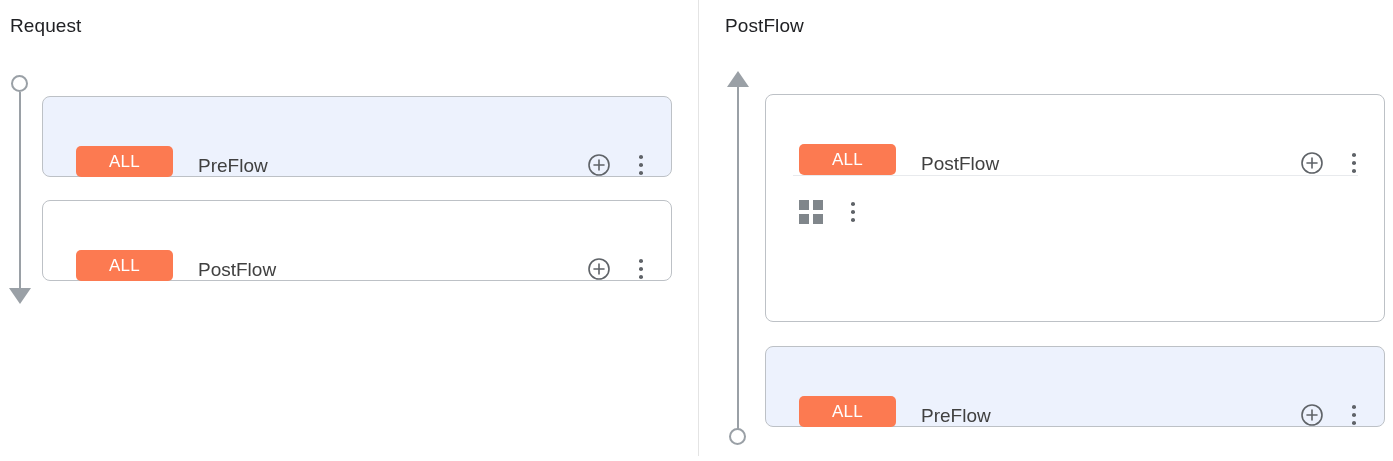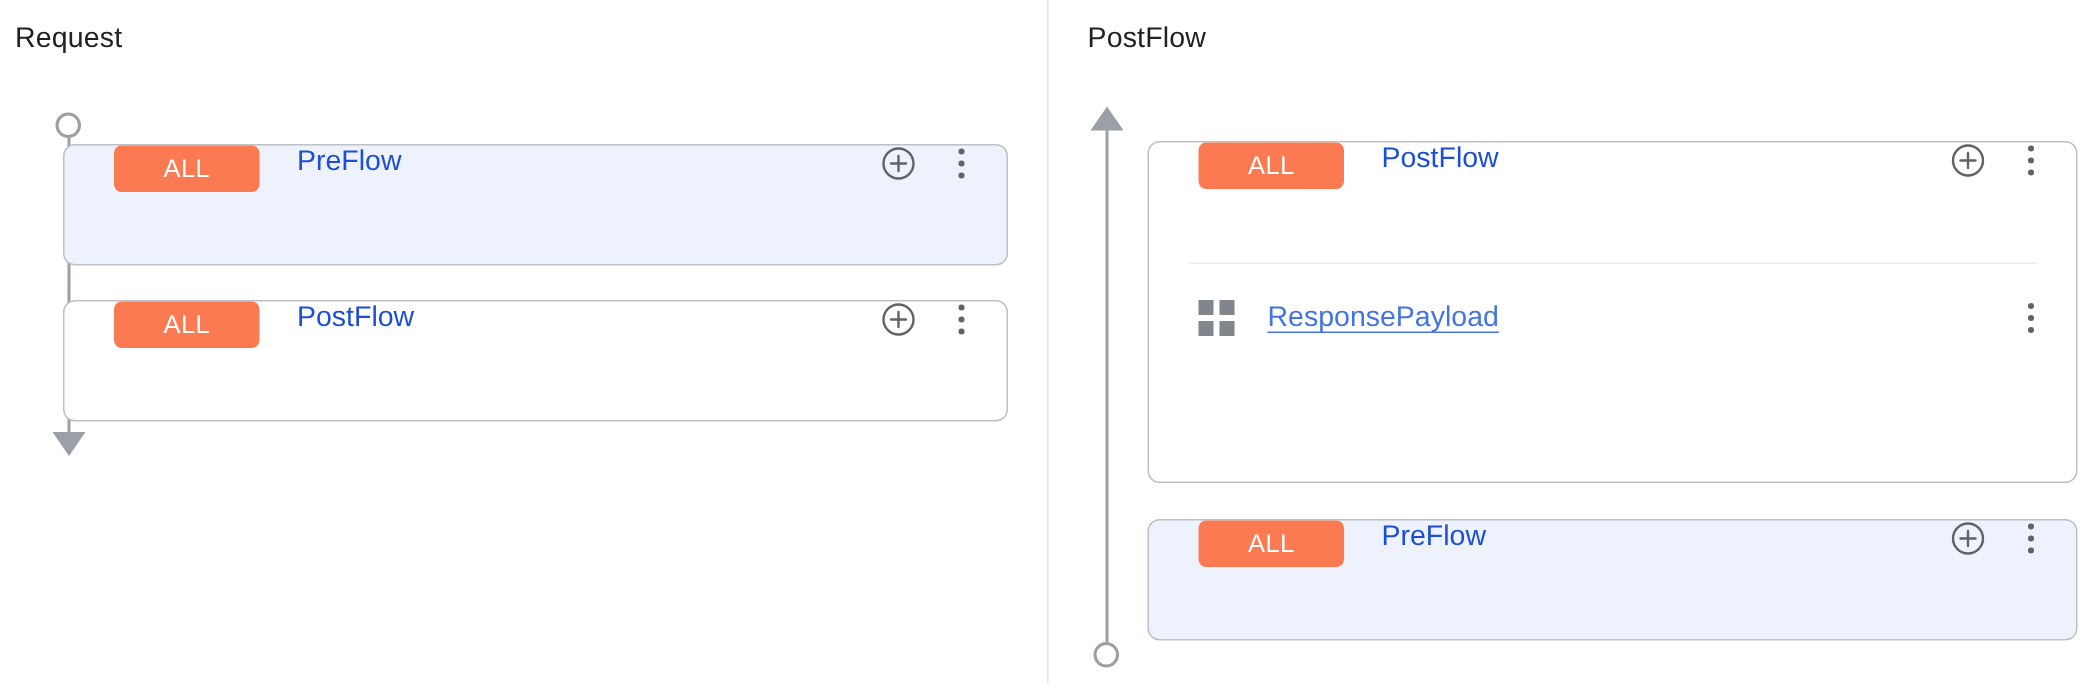--- a/index.html
+++ b/index.html
@@ -15,21 +15,21 @@
     font-family: "Liberation Sans", sans-serif;
     -webkit-font-smoothing: antialiased;
   }
 
   
   .panel {
     position: absolute;
     top: 0;
     height: 461px;
   }
-  #panel-request { left: 0; width: 698px; padding-left: 26px; }
+  #panel-request { left: 0; width: 698px; }
   #panel-response { left: 698px; width: 695px; }
 
   .panel-divider {
     position: absolute;
     left: 698px;
     top: 0;
     width: 1px;
     height: 456px;
     background: #e4e4e4;
   }
@@ -99,21 +99,21 @@
     border: 1px solid #bdc1c6;
     border-radius: 8px;
     background: #ffffff;
   }
   .card.selected {
     background: #edf2fd;
   }
 
   .flow-row {
     display: flex;
-    align-items: flex-start;
+    align-items: flex-end;
     height: 80px;
     padding: 0 20px 0 33px;
     box-sizing: border-box;
     border-radius: 18px;
   }
 
   .badge {
     flex: 0 0 auto;
     width: 97px;
     height: 31px;
@@ -122,21 +122,21 @@
     color: #ffffff;
     font-size: 17px;
     line-height: 31px;
     text-align: center;
     letter-spacing: 0.2px;
   }
 
   .flow-name {
     margin-left: 25px;
     font-size: 19px;
-    color: #1d4ed8;
+    color: #404040;
     white-space: nowrap;
     flex: 1 1 auto;
   }
 
   .row-actions {
     display: flex;
     align-items: center;
     flex: 0 0 auto;
   }
 
@@ -301,21 +301,20 @@
 
 
   <div class="policy-row">
     <span class="policy-sep"></span>
     <span class="icon-grid">
       <i></i>
         <i></i>
         <i></i>
         <i></i>
     </span>
-    <span class="policy-name">ResponsePayload</span>
     <span class="row-actions">
       <span class="icon-kebab">
         <span></span>
           <span></span>
           <span></span>
       </span>
     </span>
   </div>
 </div>
 

